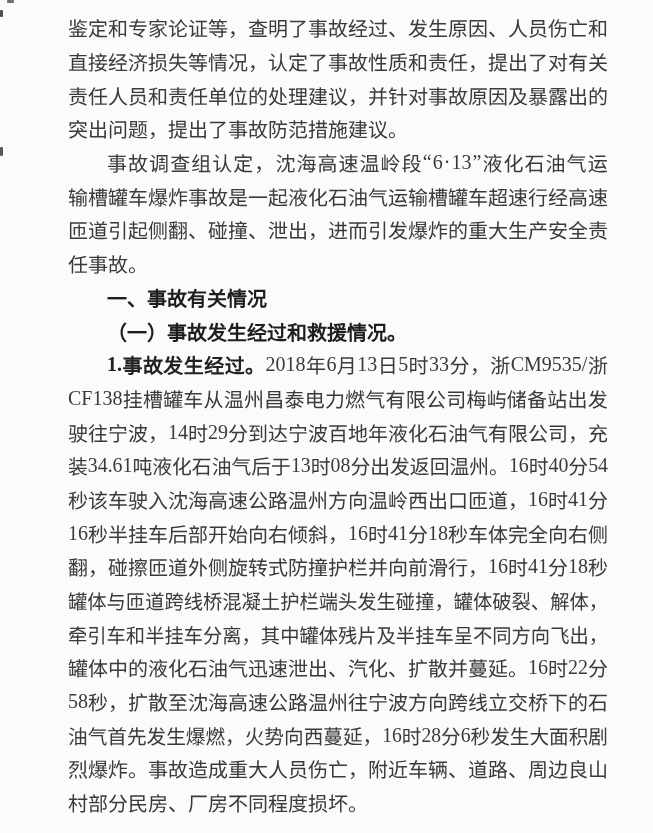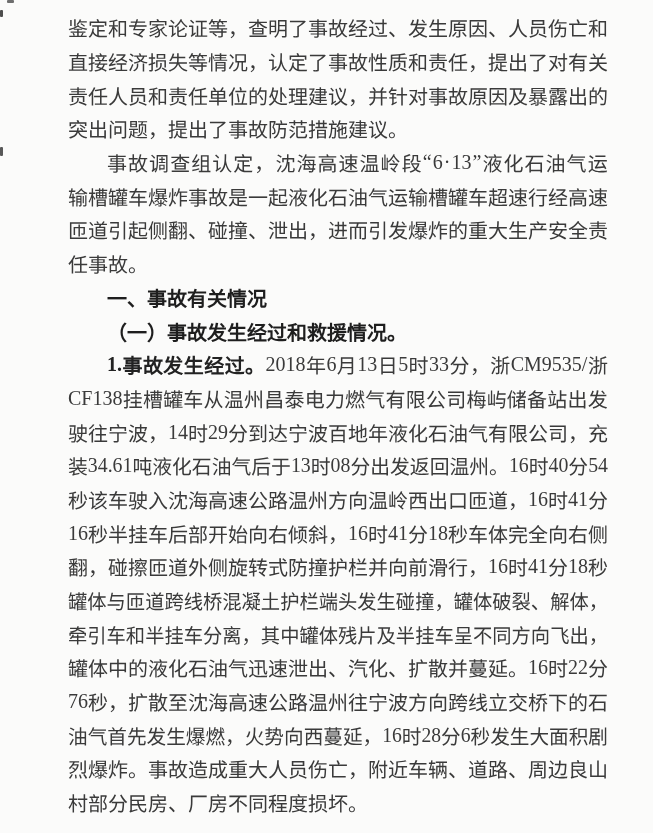--- a/index.html
+++ b/index.html
@@ -559,21 +559,21 @@
           <span>并</span>
           <span>蔓</span>
           <span>延</span>
           <span>。</span>
           <span>16</span>
           <span>时</span>
           <span>22</span>
           <span>分</span>
         </div>
         <div class="line fill">
-          <span>76</span>
+          <span>58</span>
           <span>秒</span>
           <span>，</span>
           <span>扩</span>
           <span>散</span>
           <span>至</span>
           <span>沈</span>
           <span>海</span>
           <span>高</span>
           <span>速</span>
           <span>公</span>

